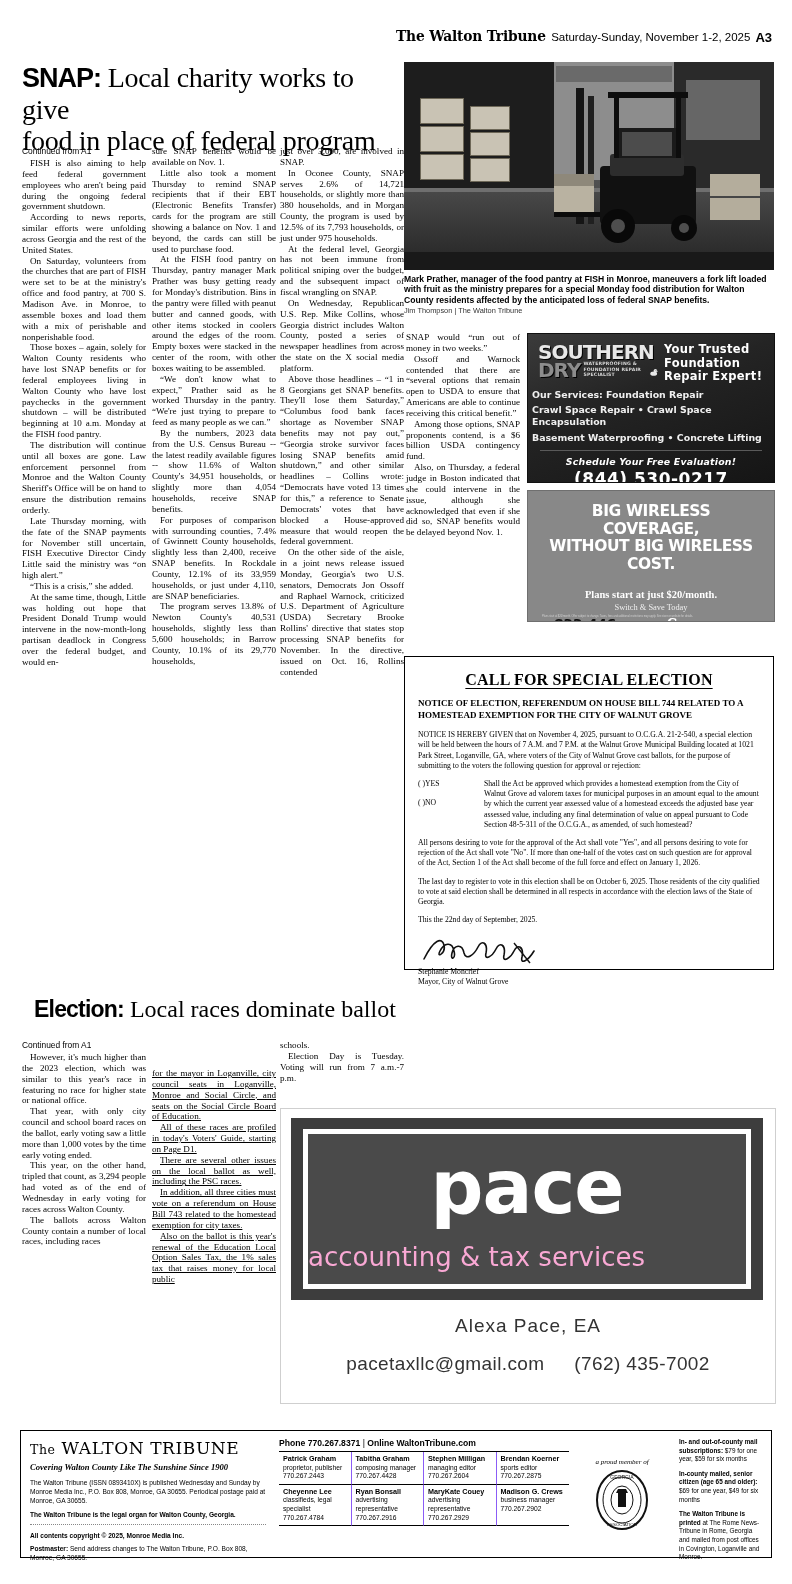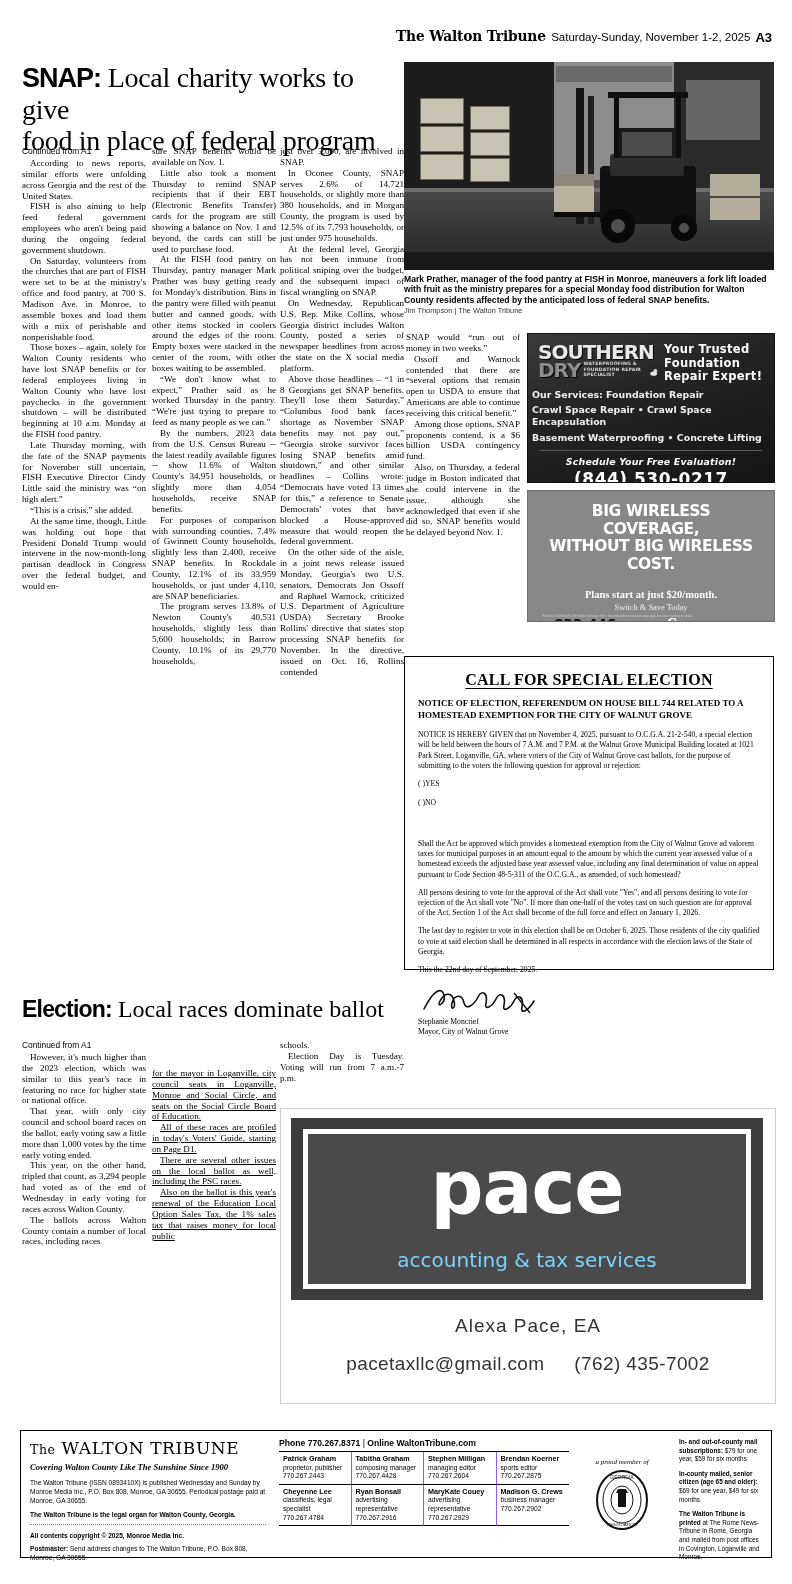--- a/index.html
+++ b/index.html
@@ -63,45 +63,45 @@
   .cc-tel{font-family:"DejaVu Sans",sans-serif;font-weight:700;font-size:14px;color:#111;letter-spacing:-0.3px;}
   .cc-brand{font-family:"DejaVu Serif",serif;font-weight:700;font-size:14.5px;color:#fff;letter-spacing:-0.4px;transform:scaleX(0.9);transform-origin:right;}
   .cc-fine{position:absolute;left:14px;right:10px;bottom:3px;font-family:"Liberation Sans",sans-serif;font-size:2.6px;line-height:3.2px;color:#d0d0d0;}
 
   
   .legal{position:absolute;left:404px;top:656px;width:370px;height:314px;border:1.2px solid #000;background:#fff;padding:10px 13px 0 13px;box-sizing:border-box;}
   .lg-title{text-align:center;font-family:"Liberation Serif",serif;font-weight:700;font-size:16px;letter-spacing:0.2px;
             text-decoration:underline;text-underline-offset:3px;margin:4px 0 9px;}
   .lg-sub{font-family:"Liberation Serif",serif;font-weight:700;font-size:9px;line-height:11.6px;margin-bottom:9px;}
   .lg-p{font-family:"Liberation Serif",serif;font-size:7.7px;line-height:10.2px;margin:0 0 8px 0;}
-  .lg-q{display:flex;gap:4px;margin:0 0 8px 0;flex-direction:column;}
+  .lg-q{display:flex;gap:10px;margin:0 0 8px 0;}
   .lg-opts{flex:0 0 56px;font-family:"Liberation Serif",serif;font-size:7.7px;line-height:10.2px;}
   .lg-opt{margin-bottom:9px;}
   .lg-qtext{flex:1;font-family:"Liberation Serif",serif;font-size:7.7px;line-height:10.2px;}
   .lg-sig{margin-top:4px;height:34px;}
   .lg-name{font-family:"Liberation Serif",serif;font-size:7.7px;line-height:10px;}
 
   
   .hl2{position:absolute;left:22px;top:996px;width:378px;}
-  .hl2 .kicker{font-family:"Liberation Sans",sans-serif;font-weight:700;font-size:23px;letter-spacing:-0.8px;}
+  .hl2 .kicker{font-family:"Liberation Sans",sans-serif;font-weight:700;font-size:23px;letter-spacing:-0.8px;margin-left:12px;}
   .hl2 .rest{font-family:"Liberation Serif",serif;font-weight:400;font-size:24px;}
   .hl2 .line{line-height:1.12;}
 
   .e1{left:22px;top:1040px;width:124px;height:190px;}
   .e2{left:152px;top:1068px;width:124px;height:190px;text-decoration:underline;}
   .e3{left:280px;top:1040px;width:124px;height:60px;}
 
   
   .ad-pace{position:absolute;left:280px;top:1108px;width:494px;height:294px;background:#fff;border:1px solid #cfcfcf;overflow:hidden;}
   .pace-box{position:absolute;left:10px;top:9px;width:472px;height:182px;background:#3d3d3d;}
   .pace-inner{position:absolute;left:12px;top:11px;right:12px;bottom:11px;border:5px solid #fff;background:#4a4a4a;}
   .pace-word{position:absolute;left:0;right:0;top:14px;text-align:center;font-family:"DejaVu Sans",sans-serif;font-weight:700;
      font-size:74px;line-height:78px;color:#fff;letter-spacing:-1px;}
-  .pace-tag{position:absolute;left:0;right:0;bottom:12px;text-align:center;font-family:"DejaVu Sans",sans-serif;font-weight:400;
-     font-size:20px;color:#7dd3fc;letter-spacing:0px;}
+  .pace-tag{position:absolute;left:0;right:0;bottom:12px;text-align:left;font-family:"DejaVu Sans",sans-serif;font-weight:400;
+     font-size:26px;color:#f9a8d4;letter-spacing:0px;}
   .pace-name{position:absolute;left:0;right:0;top:206px;text-align:center;font-family:"Liberation Sans",sans-serif;font-size:19px;color:#333;letter-spacing:1px;}
   .pace-contact{position:absolute;left:0;right:0;top:244px;text-align:center;font-family:"Liberation Sans",sans-serif;font-size:19px;color:#333;letter-spacing:0.4px;}
   .pace-contact span{margin:0 12px;}
 
   
   .foot{position:absolute;left:20px;top:1430px;width:752px;height:128px;border:1.2px solid #000;box-sizing:border-box;}
   .foot-in{display:flex;height:100%;padding:7px 9px;box-sizing:border-box;gap:7px;}
   .f-left{flex:0 0 236px;padding-right:6px;}
   .f-flag{font-family:"DejaVu Serif",serif;font-weight:400;font-size:17px;letter-spacing:0.6px;line-height:20px;}
   .f-flag .sm{font-size:12.5px;}
@@ -208,24 +208,25 @@
       <rect x="0" y="190" width="370" height="18" fill="#191919"></rect>
     </svg>
   </div>
   <div class="cap">
     <div class="capmain">Mark Prather, manager of the food pantry at FISH in Monroe, maneuvers a fork lift loaded with fruit as the ministry prepares for a special Monday food distribution for Walton County residents affected by the anticipated loss of federal SNAP benefits.</div>
     <div class="capcred">Jim Thompson | The Walton Tribune</div>
   </div>
 
   <div class="col c1">
     <p class="cont">Continued from A1</p>
+    <p>FISH is also aiming to help feed federal government employees who aren't being paid during the ongoing federal government shutdown.</p>
     <p>According to news reports, similar efforts were unfolding across Georgia and the rest of the United States.</p>
-    <p>FISH is also aiming to help feed federal government employees who aren't being paid during the ongoing federal government shutdown.</p>
     <p>On Saturday, volunteers from the churches that are part of FISH were set to be at the ministry's office and food pantry, at 700 S. Madison Ave. in Monroe, to assemble boxes and load them with a mix of perishable and nonperishable food.</p>
     <p>Those boxes – again, solely for Walton County residents who have lost SNAP benefits or for federal employees living in Walton County who have lost paychecks in the government shutdown – will be distributed beginning at 10 a.m. Monday at the FISH food pantry.</p>
+    <p>The distribution will continue until all boxes are gone. Law enforcement personnel from Monroe and the Walton County Sheriff's Office will be on hand to ensure the distribution remains orderly.</p>
     <p>Late Thursday morning, with the fate of the SNAP payments for November still uncertain, FISH Executive Director Cindy Little said the ministry was “on high alert.”</p>
     <p>“This is a crisis,” she added.</p>
     <p>At the same time, though, Little was holding out hope that President Donald Trump would intervene in the now-month-long partisan deadlock in Congress over the federal budget, and would en-</p>
   </div>
 
   <div class="col c2">
     <p class="noind">sure SNAP benefits would be available on Nov. 1.</p>
     <p>Little also took a moment Thursday to remind SNAP recipients that if their EBT (Electronic Benefits Transfer) cards for the program are still showing a balance on Nov. 1 and beyond, the cards can still be used to purchase food.</p>
     <p>At the FISH food pantry on Thursday, pantry manager Mark Prather was busy getting ready for Monday's distribution. Bins in the pantry were filled with peanut butter and canned goods, with other items stocked in coolers around the edges of the room. Empty boxes were stacked in the center of the room, with other boxes waiting to be assembled.</p>
     <p>“We don't know what to expect,” Prather said as he worked Thursday in the pantry. “We're just trying to prepare to feed as many people as we can.”</p>
@@ -323,20 +324,21 @@
     <p class="cont">Continued from A1</p>
     <p>However, it's much higher than the 2023 election, which was similar to this year's race in featuring no race for higher state or national office.</p>
     <p>That year, with only city council and school board races on the ballot, early voting saw a little more than 1,000 votes by the time early voting ended.</p>
     <p>This year, on the other hand, tripled that count, as 3,294 people had voted as of the end of Wednesday in early voting for races across Walton County.</p>
     <p>The ballots across Walton County contain a number of local races, including races</p>
   </div>
   <div class="col e2">
     <p class="noind">for the mayor in Loganville, city council seats in Loganville, Monroe and Social Circle, and seats on the Social Circle Board of Education.</p>
     <p>All of these races are profiled in today's Voters' Guide, starting on Page D1.</p>
     <p>There are several other issues on the local ballot as well, including the PSC races.</p>
+    <p>In addition, all three cities must vote on a referendum on House Bill 743 related to the homestead exemption for city taxes.</p>
     <p>Also on the ballot is this year's renewal of the Education Local Option Sales Tax, the 1% sales tax that raises money for local public</p>
   </div>
   <div class="col e3">
     <p class="noind">schools.</p>
     <p>Election Day is Tuesday. Voting will run from 7 a.m.-7 p.m.</p>
   </div>
 
   <div class="ad-pace">
     <div class="pace-box">
       <div class="pace-inner">

